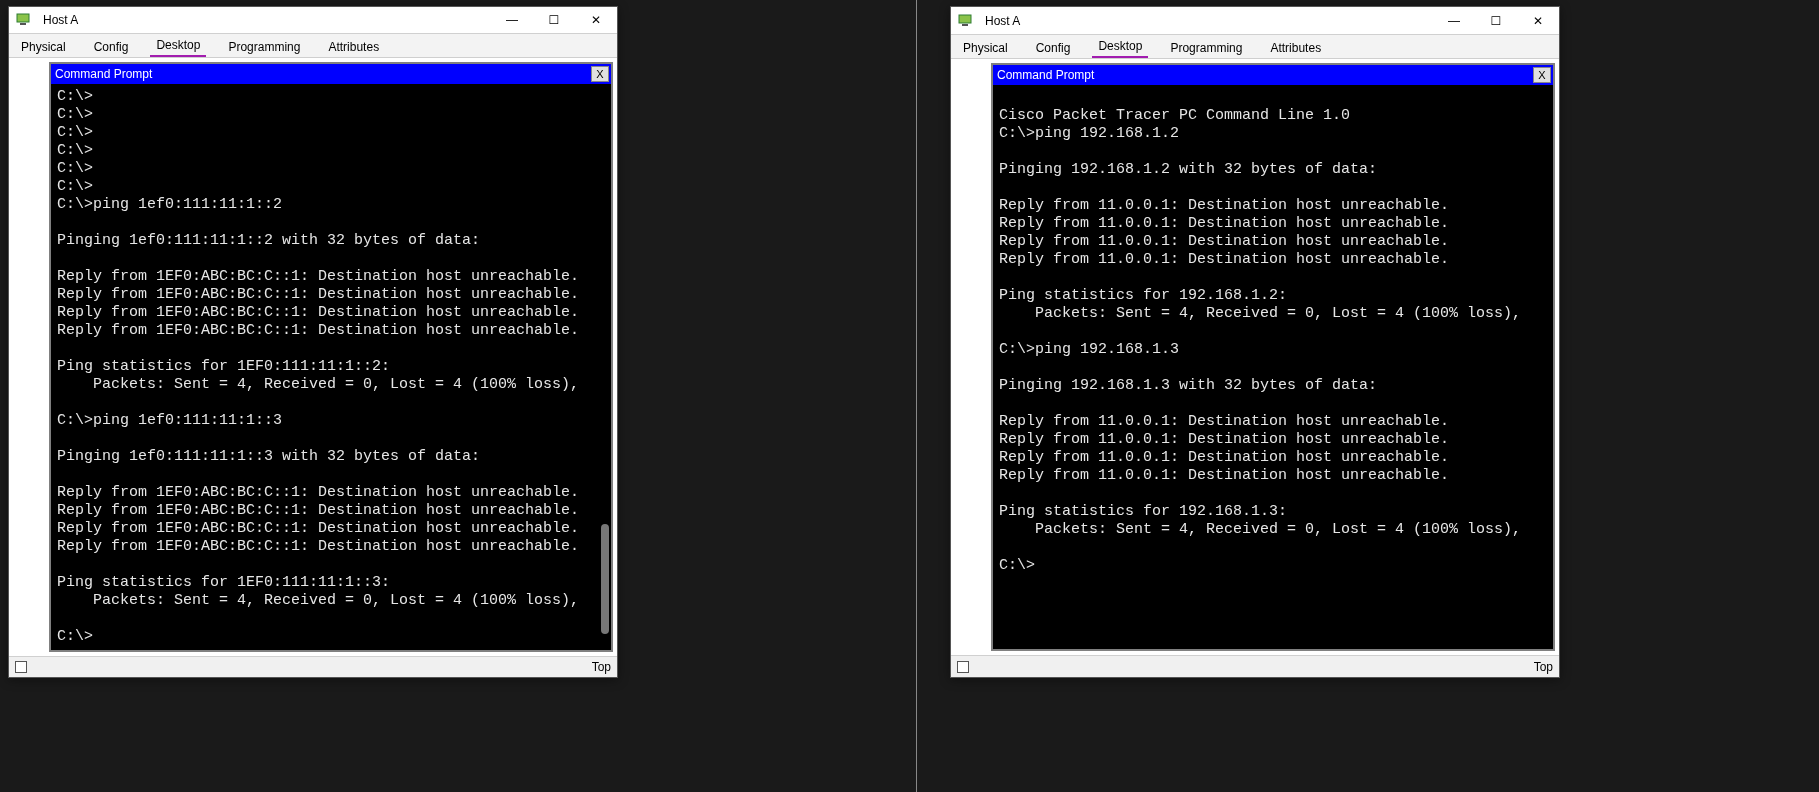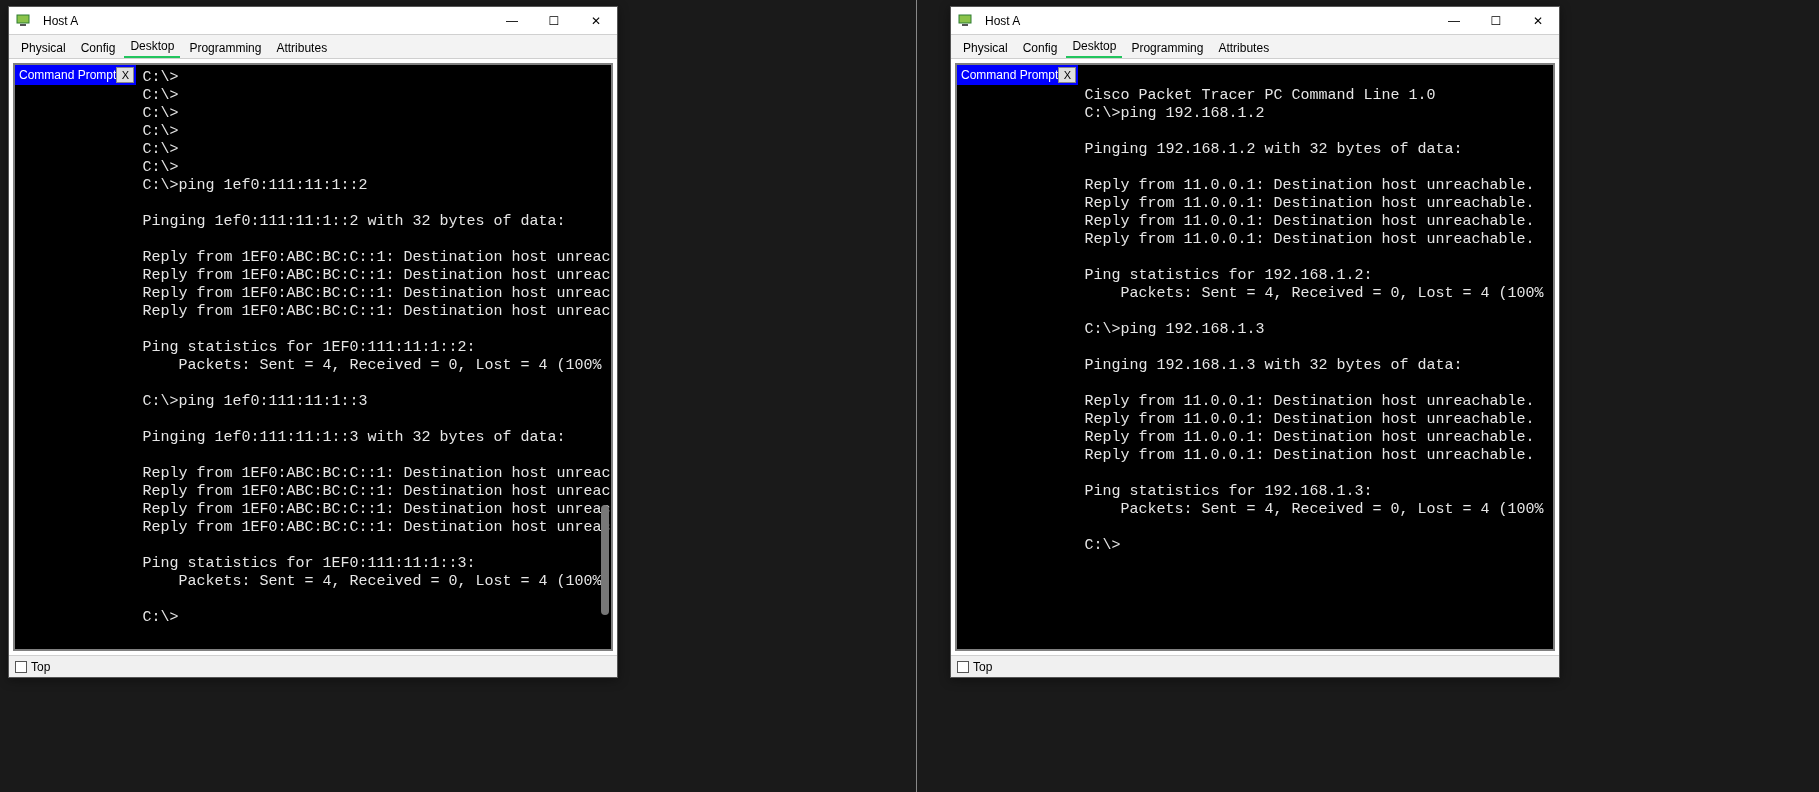--- a/index.html
+++ b/index.html
@@ -47,46 +47,47 @@
     .winbtn {
       width: 42px; height: 26px;
       display: inline-flex; align-items: center; justify-content: center;
       font-size: 12px; color: #000;
     }
     .tabbar {
       height: 24px;
       display: flex;
       align-items: flex-end;
       padding: 0 6px;
-      gap: 3px;
+      gap: 16px;
       font-size: 12px;
       background: #f3f3f3;
       border-bottom: 1px solid #cfcfcf;
     }
     .tab {
       padding: 4px 6px 3px 6px;
       color: #000;
       cursor: pointer;
     }
     .tab.active {
-      border-bottom: 2px solid #22c55e;
+      border-bottom: 2px solid #a21caf;
     }
     .pane {
       flex: 1;
       background: #ffffff;
       padding: 4px;
       display: flex;
       flex-direction: column;
     }
     .cmd-frame {
       flex: 1;
       border: 2px solid #808080;
       display: flex;
-      flex-direction: row;
-      background: #000000;
+      flex-direction: column;
+      background: #0f766e;
+      margin-left: 36px;
     }
     .cmd-head {
       background: #0000ff;
       color: #fff;
       font-size: 12px;
       display: flex;
       align-items: center;
       height: 20px;
       padding-left: 4px;
     }
@@ -122,20 +123,21 @@
     }
     .bottombar {
       height: 22px;
       background: #f0f0f0;
       border-top: 1px solid #d0d0d0;
       display: flex;
       align-items: center;
       font-size: 12px;
       padding: 0 6px;
       gap: 4px;
+      justify-content: space-between;
     }
     .checkbox {
       width: 12px; height: 12px;
       border: 1px solid #555;
       background:#fff;
     }
     svg.pc-icon { width:16px;height:16px; }
   </style>
 </head>
 <body>

